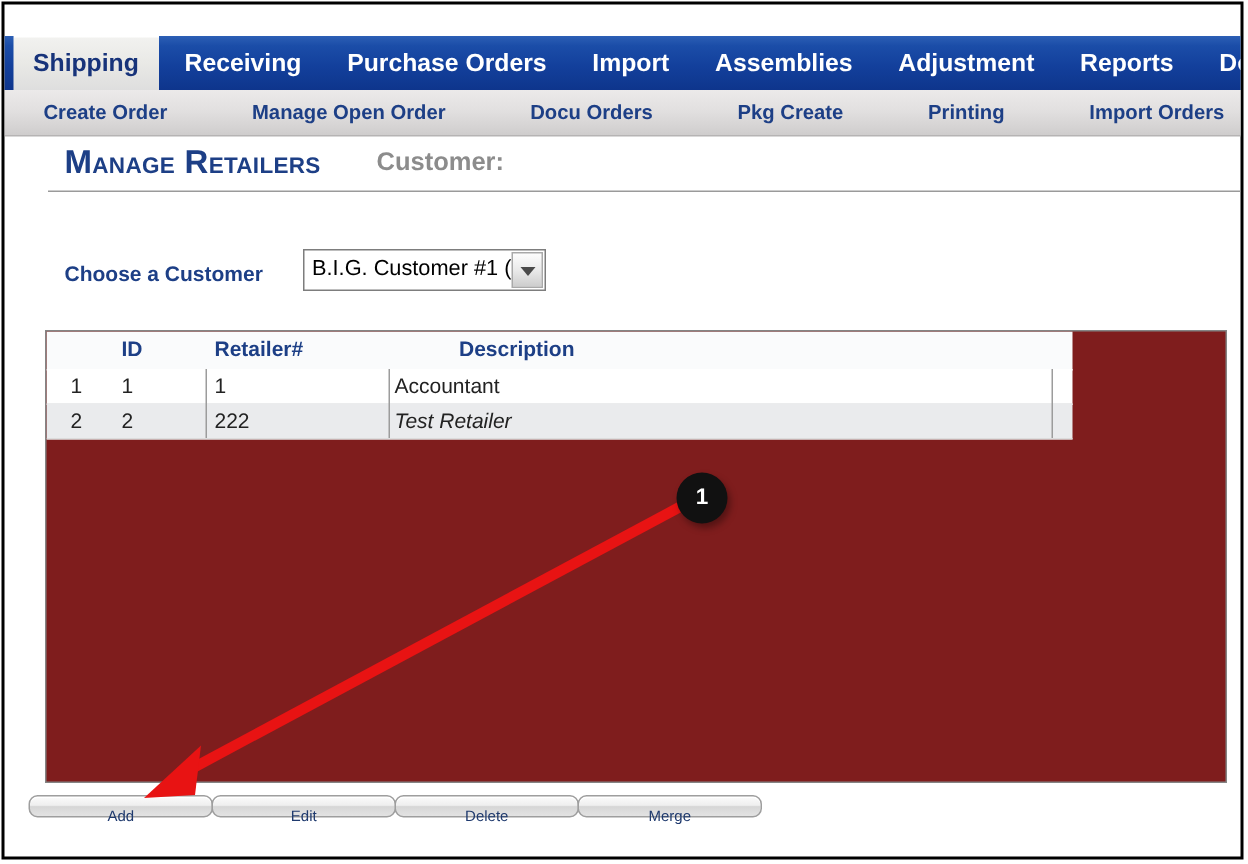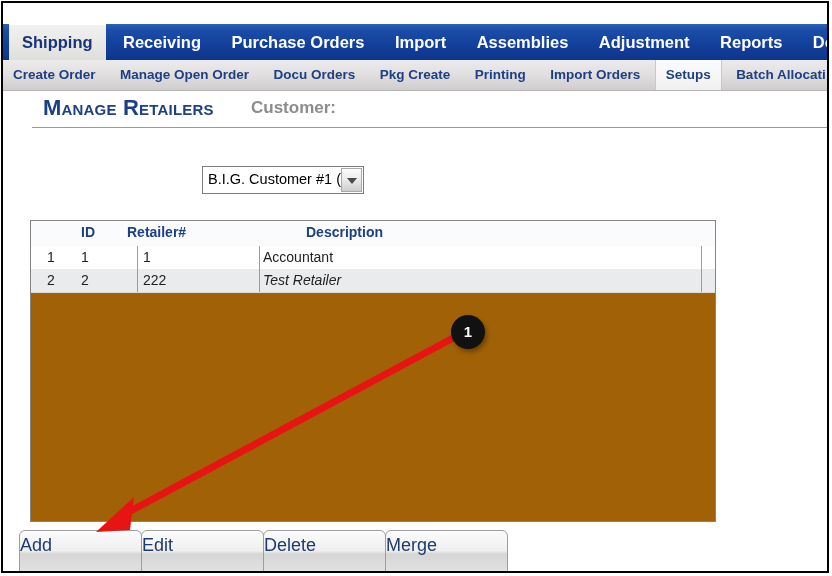--- a/index.html
+++ b/index.html
@@ -40,21 +40,21 @@
   
   #submenu{
     position:absolute;left:0;top:57px;width:828px;height:31px;
     background:linear-gradient(to bottom,#eceaea 0%,#e2e0e0 45%,#cfcdcd 100%);
     border-bottom:1px solid #b6b4b4;
     box-sizing:border-box;white-space:nowrap;overflow:hidden;
   }
   .sitem{
     display:inline-block;height:30px;line-height:30px;
     color:#1d3f86;font-size:13.5px;font-weight:bold;
-    padding:0 10px;vertical-align:top;
+    padding:0 26px;vertical-align:top;
   }
   .sitem.active{
     background:linear-gradient(to bottom,#fbfbfb 0%,#f6f6f6 60%,#efefef 100%);
     border-left:1px solid #c9c7c7;border-right:1px solid #c9c7c7;
     padding:0 10px;
   }
   
   #titlerow{
     position:absolute;left:0;top:92px;width:828px;height:32px;
   }
@@ -93,46 +93,46 @@
     background:linear-gradient(to bottom,#fdfdfd 0%,#eaeaea 50%,#cdcdcd 100%);
     border:1px solid #a9a9a9;box-sizing:border-box;
   }
   #custarrow i{
     position:absolute;left:5px;top:9px;
     width:0;height:0;border-left:5px solid transparent;
     border-right:5px solid transparent;border-top:6px solid #4a4a4a;
   }
   
   #grid{
-    position:absolute;left:27px;top:217px;width:686px;height:302px;
-    border:1px solid #848484;background:#a16207;box-sizing:border-box;
+    position:absolute;left:27px;top:217px;width:788px;height:302px;
+    border:1px solid #848484;background:#7f1d1d;box-sizing:border-box;
     overflow:hidden;
     text-align:center;
   }
   #gridhead{
     position:absolute;left:0;top:0;width:684px;height:25px;
     background:#fafbfc;border-bottom:1px solid #d8d8d8;
   }
   .hcell{
     position:absolute;top:3px;font-size:14px;font-weight:bold;color:#1d3f86;
   }
   .grow{position:absolute;left:0;width:684px;height:23px;}
   .grow.r1{top:25px;background:#ffffff;border-bottom:1px solid #dcdcdc;}
   .grow.r2{top:48px;background:#eaebed;border-bottom:1px solid #dcdcdc;}
   .gcell{position:absolute;top:3px;font-size:14px;color:#222222;white-space:nowrap;}
   .hsep{position:absolute;top:25px;width:1px;height:46px;background:#9c9c9c;}
   
   .btn{
-    position:absolute;top:527px;width:123px;height:46px;
+    position:absolute;top:527px;width:123px;height:15px;
     border:1px solid #9e9e9e;border-radius:6px;
     background:linear-gradient(to bottom,#fbfbfb 0%,#efefef 45%,#d6d6d6 52%,#e3e3e3 100%);
     box-shadow:inset 0 1px 0 #ffffff;
     box-sizing:border-box;
-    text-align:left;line-height:28px;
-    font-size:18px;color:#1f3a6e;
+    text-align:center;line-height:28px;
+    font-size:10px;color:#1f3a6e;
   }
   
   #anno{position:absolute;left:0;top:0;width:828px;height:572px;pointer-events:none;}
   #badge{
     position:absolute;left:448px;top:312px;width:34px;height:34px;
     border-radius:50%;background:#111111;
     box-shadow:2px 3px 5px rgba(0,0,0,.35);
     color:#ffffff;font-size:15px;font-weight:bold;
     text-align:center;line-height:34px;
   }
@@ -164,32 +164,33 @@
     <span class="sitem active">Setups</span>
     <span class="sitem">Batch Allocati</span>
   </div>
 
   <div id="titlerow">
     <span id="pagetitle">Manage Retailers</span>
     <span id="custlabel">Customer:</span>
   </div>
   <div id="titlerule"></div>
 
+  <span id="chooselabel">Choose a Customer</span>
   <div id="custselect">
     <div id="custselecttext">B.I.G. Customer #1 (ori</div>
     <div id="custarrow">
         <i></i>
       </div>
   </div>
 
   <div id="grid">
     <div id="gridhead">
       <span class="hcell" style="left:8px;"></span>
       <span class="hcell" style="left:50px;">ID</span>
-      <span class="hcell" style="left:96px;">Retailer#</span>
+      <span class="hcell" style="left:112px;">Retailer#</span>
       <span class="hcell" style="left:232px;margin-left:43px;">Description</span>
     </div>
 
     <div class="grow r1">
       <span class="gcell" style="left:16px;">1</span>
       <span class="gcell" style="left:50px;">1</span>
       <span class="gcell" style="left:112px;">1</span>
       <span class="gcell" style="left:232px;">Accountant</span>
     </div>
 

